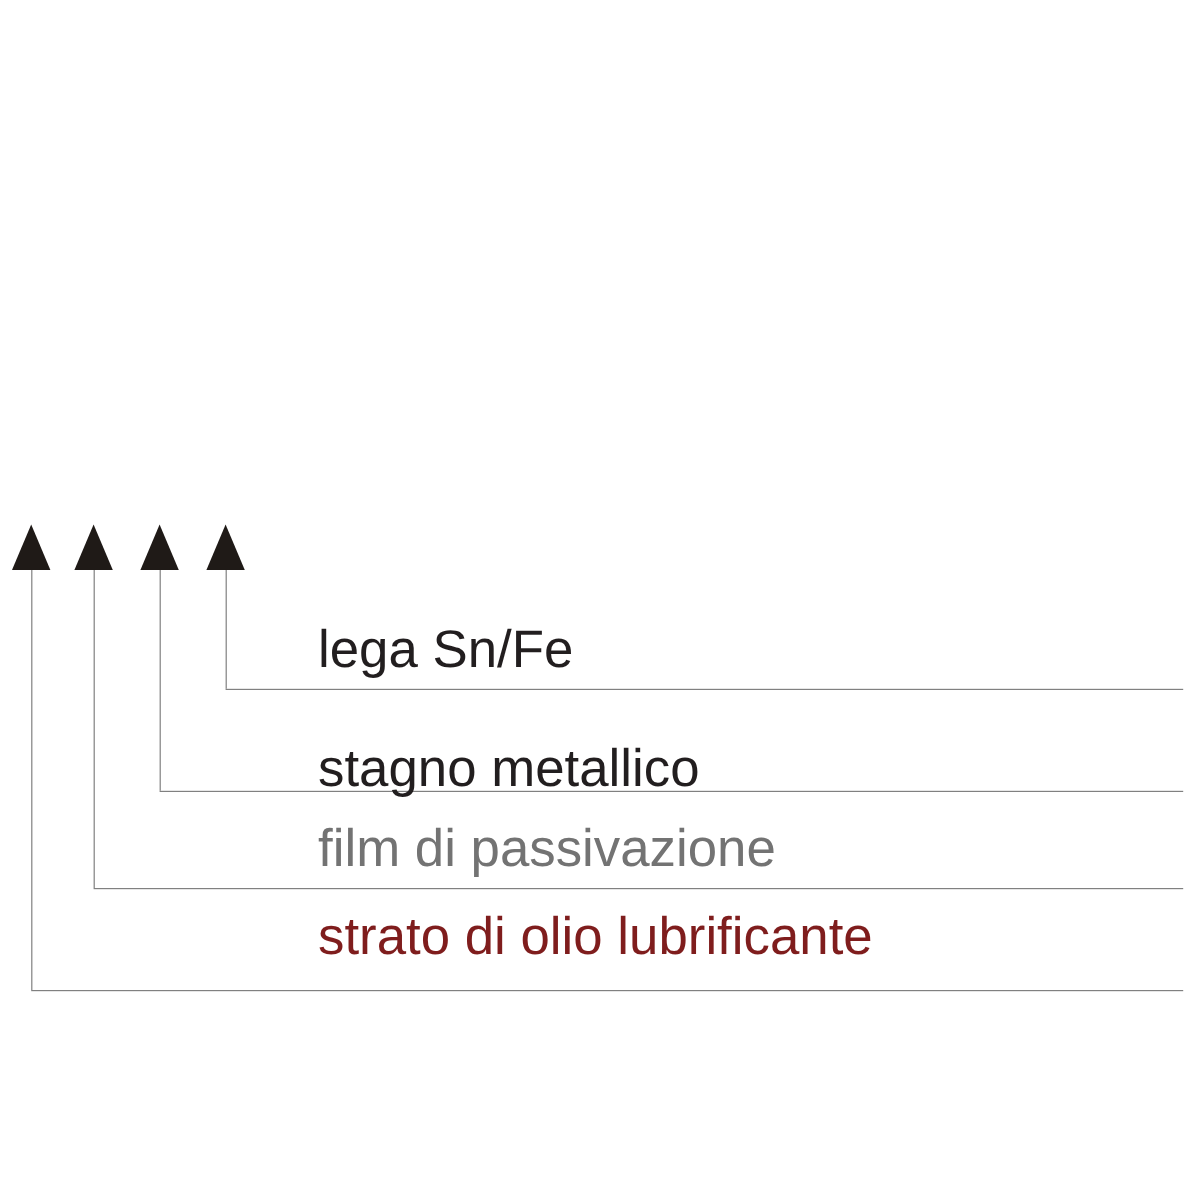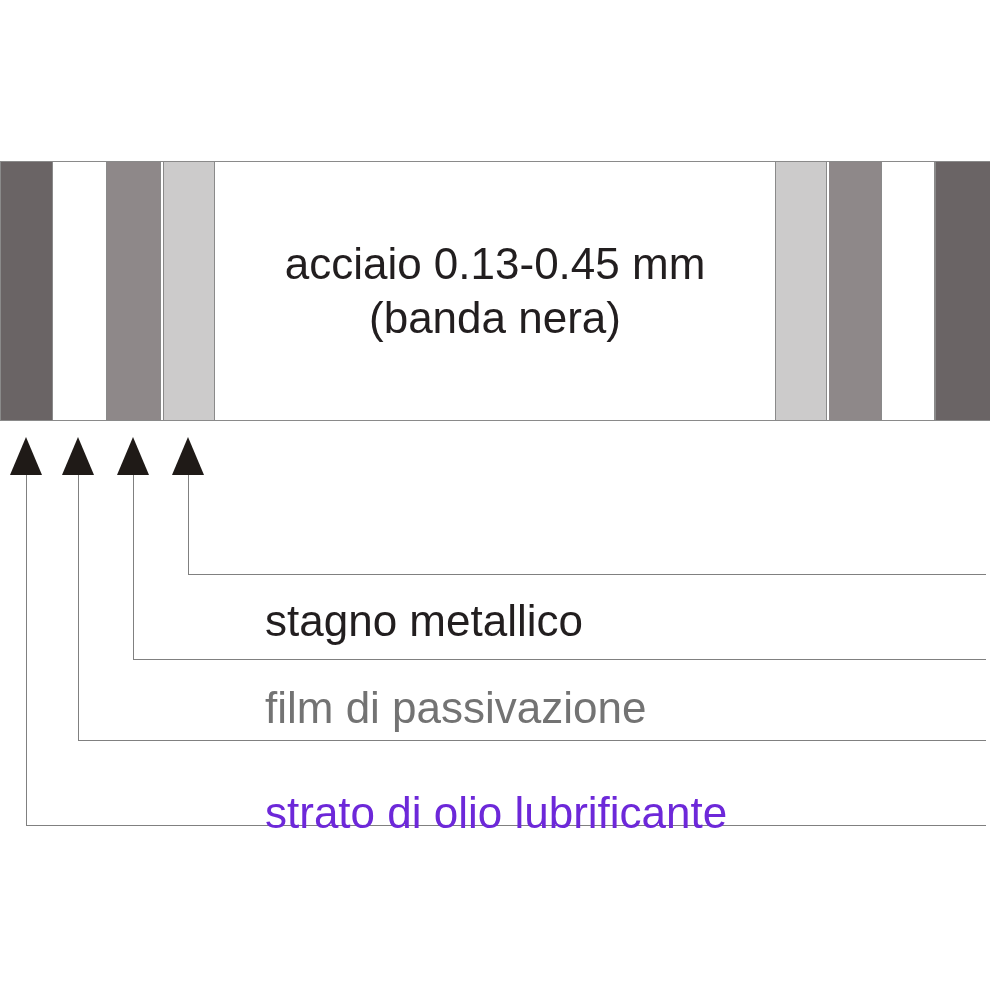--- a/index.html
+++ b/index.html
@@ -56,51 +56,35 @@
     font-size: 44px;
     line-height: 1.15;
     white-space: nowrap;
   }
 </style>
 </head>
 <body>
 
 <div class="stage">
 
-  <div class="band">
-
-    <div class="stripe" style="left: 0px; width: 53px; background: rgb(106, 100, 101);"></div>
-    <div class="stripe" style="left: 53px; width: 54px; border-left: none; background: rgb(255, 255, 255);"></div>
-    <div class="stripe" style="left: 107px; width: 54px; border-left: none; background: rgb(142, 136, 137);"></div>
-    <div class="stripe" style="left: 163px; width: 52px; background: rgb(204, 203, 203);"></div>
-
-    <div class="steel-area" style="color: rgb(34, 30, 31);">
-      <div>acciaio 0.13-0.45 mm</div>
-      <div>(banda nera)</div>
-    </div>
-
-    <div class="stripe" style="left: 775px; width: 52px; background: rgb(204, 203, 203);"></div>
-    <div class="stripe" style="left: 829px; width: 53px; border-left: none; background: rgb(142, 136, 137);"></div>
-    <div class="stripe" style="left: 882px; width: 53px; border-left: none; background: rgb(255, 255, 255);"></div>
-    <div class="stripe" style="left: 935px; width: 55px; border-right: none; background: rgb(106, 100, 101);"></div>
-  </div>
 
   <div class="arrow" style="left: 10px; border-bottom-color: rgb(31, 26, 23);"></div>
   <div class="arrow" style="left: 62px; border-bottom-color: rgb(31, 26, 23);"></div>
   <div class="arrow" style="left: 117px; border-bottom-color: rgb(31, 26, 23);"></div>
   <div class="arrow" style="left: 172px; border-bottom-color: rgb(31, 26, 23);"></div>
 
   <div class="vline" style="left: 188px; top: 475px; height: 99px; background: rgb(128, 128, 128);"></div>
   <div class="hline" style="left: 188px; top: 574px; width: 798px; background: rgb(128, 128, 128);"></div>
+  <div class="callout-label" style="top: 517px; color: rgb(34, 30, 31);">lega Sn/Fe</div>
 
   <div class="vline" style="left: 133px; top: 475px; height: 184px; background: rgb(128, 128, 128);"></div>
   <div class="hline" style="left: 133px; top: 659px; width: 853px; background: rgb(128, 128, 128);"></div>
-  <div class="callout-label" style="top: 596px; color: rgb(34, 30, 31); text-align: right;">stagno metallico</div>
+  <div class="callout-label" style="top: 616px; color: rgb(34, 30, 31); text-align: right;">stagno metallico</div>
 
   <div class="vline" style="left: 78px; top: 475px; height: 265px; background: rgb(128, 128, 128);"></div>
   <div class="hline" style="left: 78px; top: 740px; width: 908px; background: rgb(128, 128, 128);"></div>
   <div class="callout-label" style="top: 683px; color: #737373;">film di passivazione</div>
 
   <div class="vline" style="left: 26px; top: 475px; height: 350px; background: rgb(128, 128, 128);"></div>
   <div class="hline" style="left: 26px; top: 825px; width: 960px; background: rgb(128, 128, 128);"></div>
-  <div class="callout-label" style="top: 788px; color: #6d28d9;">strato di olio lubrificante</div>
+  <div class="callout-label" style="top: 756px; color: #7f1d1d;">strato di olio lubrificante</div>
 
 </div>
 
 </body></html>

